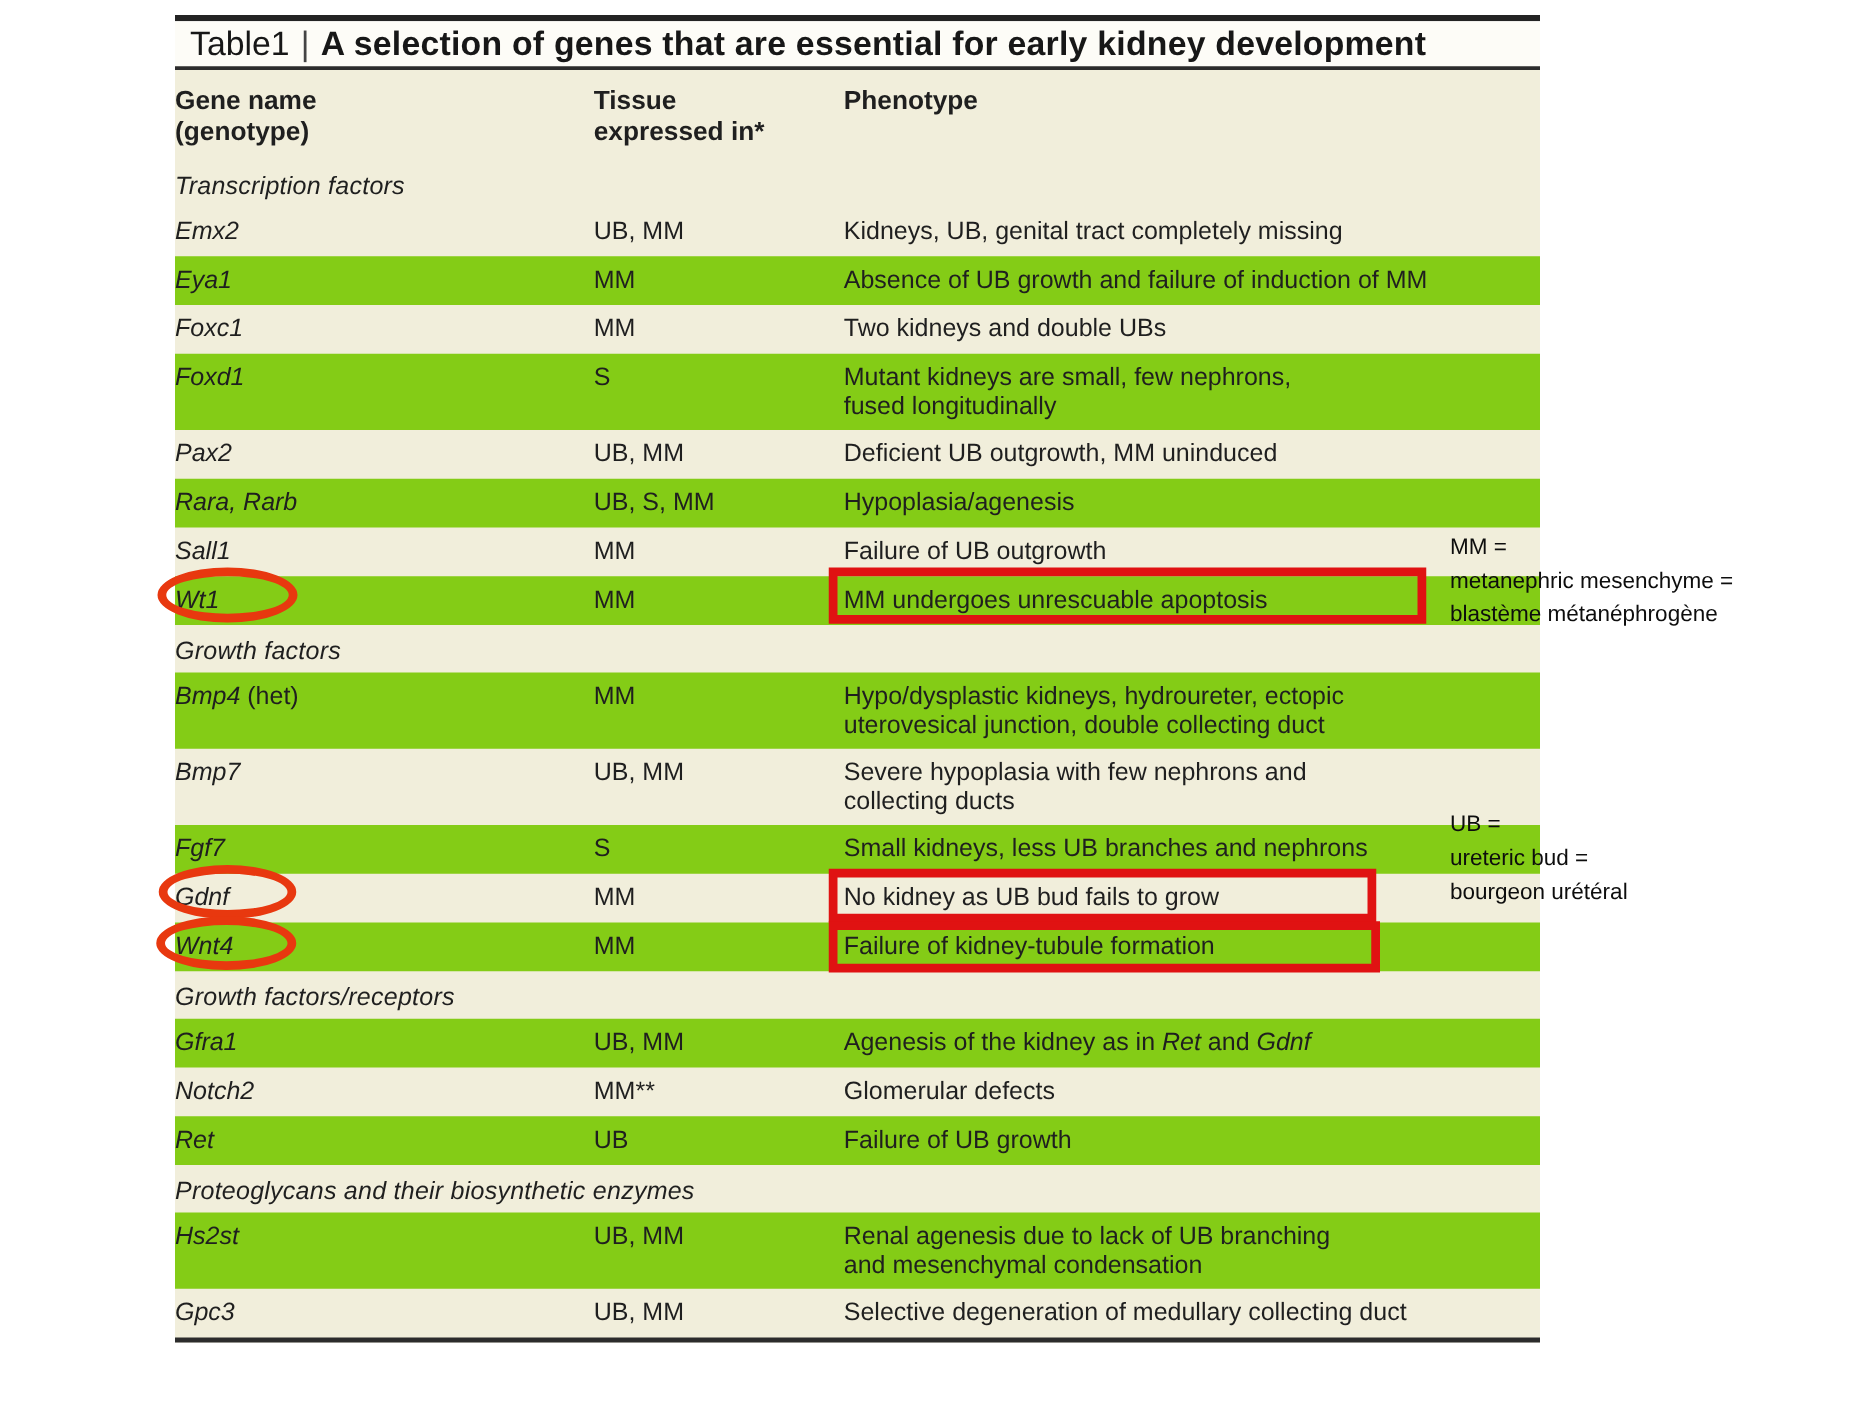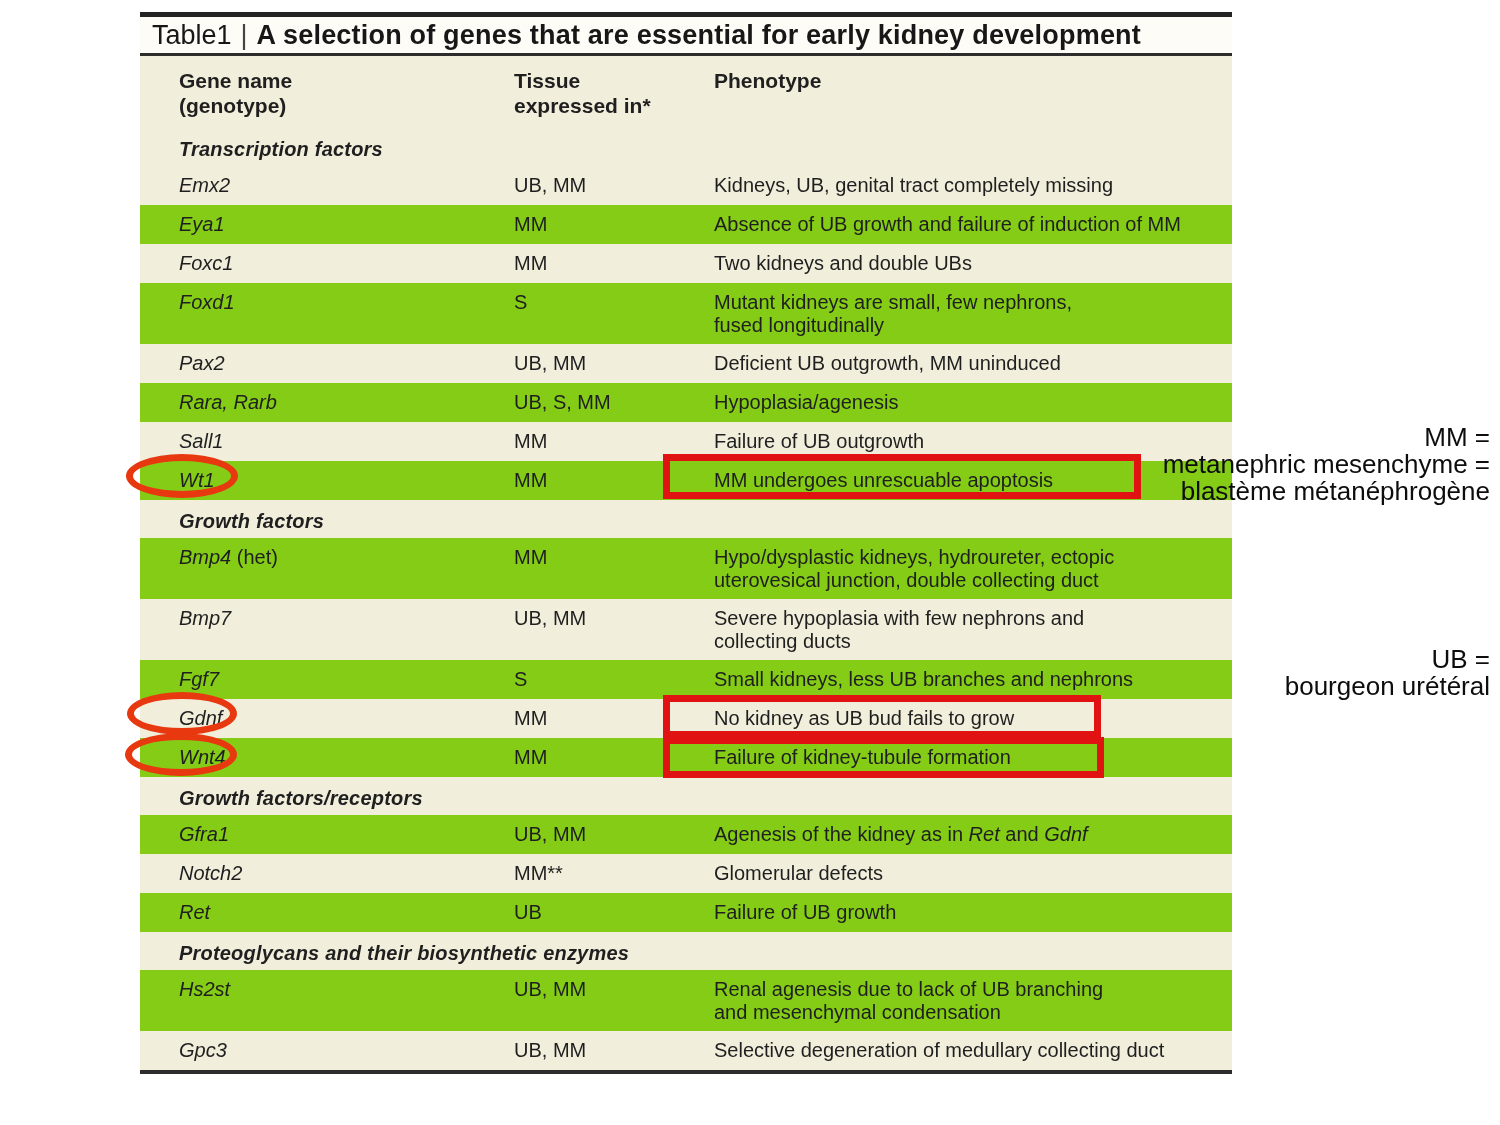--- a/index.html
+++ b/index.html
@@ -18,30 +18,30 @@
     border-bottom:3px solid #2c2c2c;
     font-size:27px; line-height:28px; color:#171717; white-space:nowrap;
   }
   .t-prefix { font-weight:400; }
   .t-sep { padding:0 9px; font-weight:400; color:#444; }
   .t-main { font-weight:700; letter-spacing:0.2px; }
 
   .tbody { background:#f1eedb; border-bottom:4px solid #2c2c2c; padding-top:4px; }
 
   .row { display:flex; align-items:flex-start; box-sizing:border-box; }
-  .c1 { width:323px; box-sizing:border-box; flex:0 0 auto;margin-left:39px; }
+  .c1 { width:323px; box-sizing:border-box; flex:0 0 auto; }
   .c2 { width:200px; padding-left:12px; box-sizing:border-box; flex:0 0 auto; }
   .c3 { flex:1 1 auto; padding-left:12px; padding-right:8px; box-sizing:border-box; }
 
   .header-row { height:68px; padding-top:8px; font-weight:700; font-size:21px; line-height:25px; }
 
   .gene-row { height:39px; padding-top:8px; font-size:20px; line-height:23px; }
   .gene-row.two { height:61px; }
   .section-row { height:38px; padding-top:10px; font-size:20px; line-height:22px; }
-  .sec-label { font-weight:700; font-style:italic; letter-spacing:0.2px; }
+  .sec-label { font-weight:400; font-style:italic; letter-spacing:0.2px; }
 
   .shade-w { background:#84cc16; }
   .gene-name { font-style:italic; }
   .gene-suffix { font-style:normal; }
   .pheno-italic { font-style:italic; }
 
   
   .circle {
     position:absolute; border:7px solid #e8380f; border-radius:50%;
     box-sizing:border-box; background:transparent; pointer-events:none;
@@ -53,22 +53,22 @@
   .rbox {
     position:absolute; border:7px solid #e01212;
     box-sizing:border-box; background:transparent; pointer-events:none;
   }
   #box-wt1  { left:663px; top:454px; width:478px; height:45px; }
   #box-gdnf { left:663px; top:695px; width:438px; height:43px; }
   #box-wnt4 { left:663px; top:737px; width:441px; height:41px; }
 
   
   .note {
-    position:absolute; width:330px; text-align:right;
-    font-size:26px; line-height:27px; color:#0d0d0d;
+    position:absolute; width:330px; text-align:left;
+    font-size:18px; line-height:27px; color:#0d0d0d;
   }
   #note-mm { left:1160px; top:424px; }
   #note-ub { left:1160px; top:646px; }
 </style>
 </head>
 <body>
 
 <div class="canvas">
 
   <div class="table-wrap">
@@ -245,16 +245,17 @@
   <div class="rbox" id="box-gdnf" style="border-color: rgb(224, 18, 18);"></div>
   <div class="rbox" id="box-wnt4" style="border-color: rgb(224, 18, 18);"></div>
 
   <div class="note" id="note-mm">
     <div>MM =</div>
     <div>metanephric mesenchyme =</div>
     <div>blastème métanéphrogène</div>
   </div>
   <div class="note" id="note-ub">
     <div>UB =</div>
+    <div>ureteric bud =</div>
     <div>bourgeon urétéral</div>
   </div>
 
 </div>
 
 </body></html>

